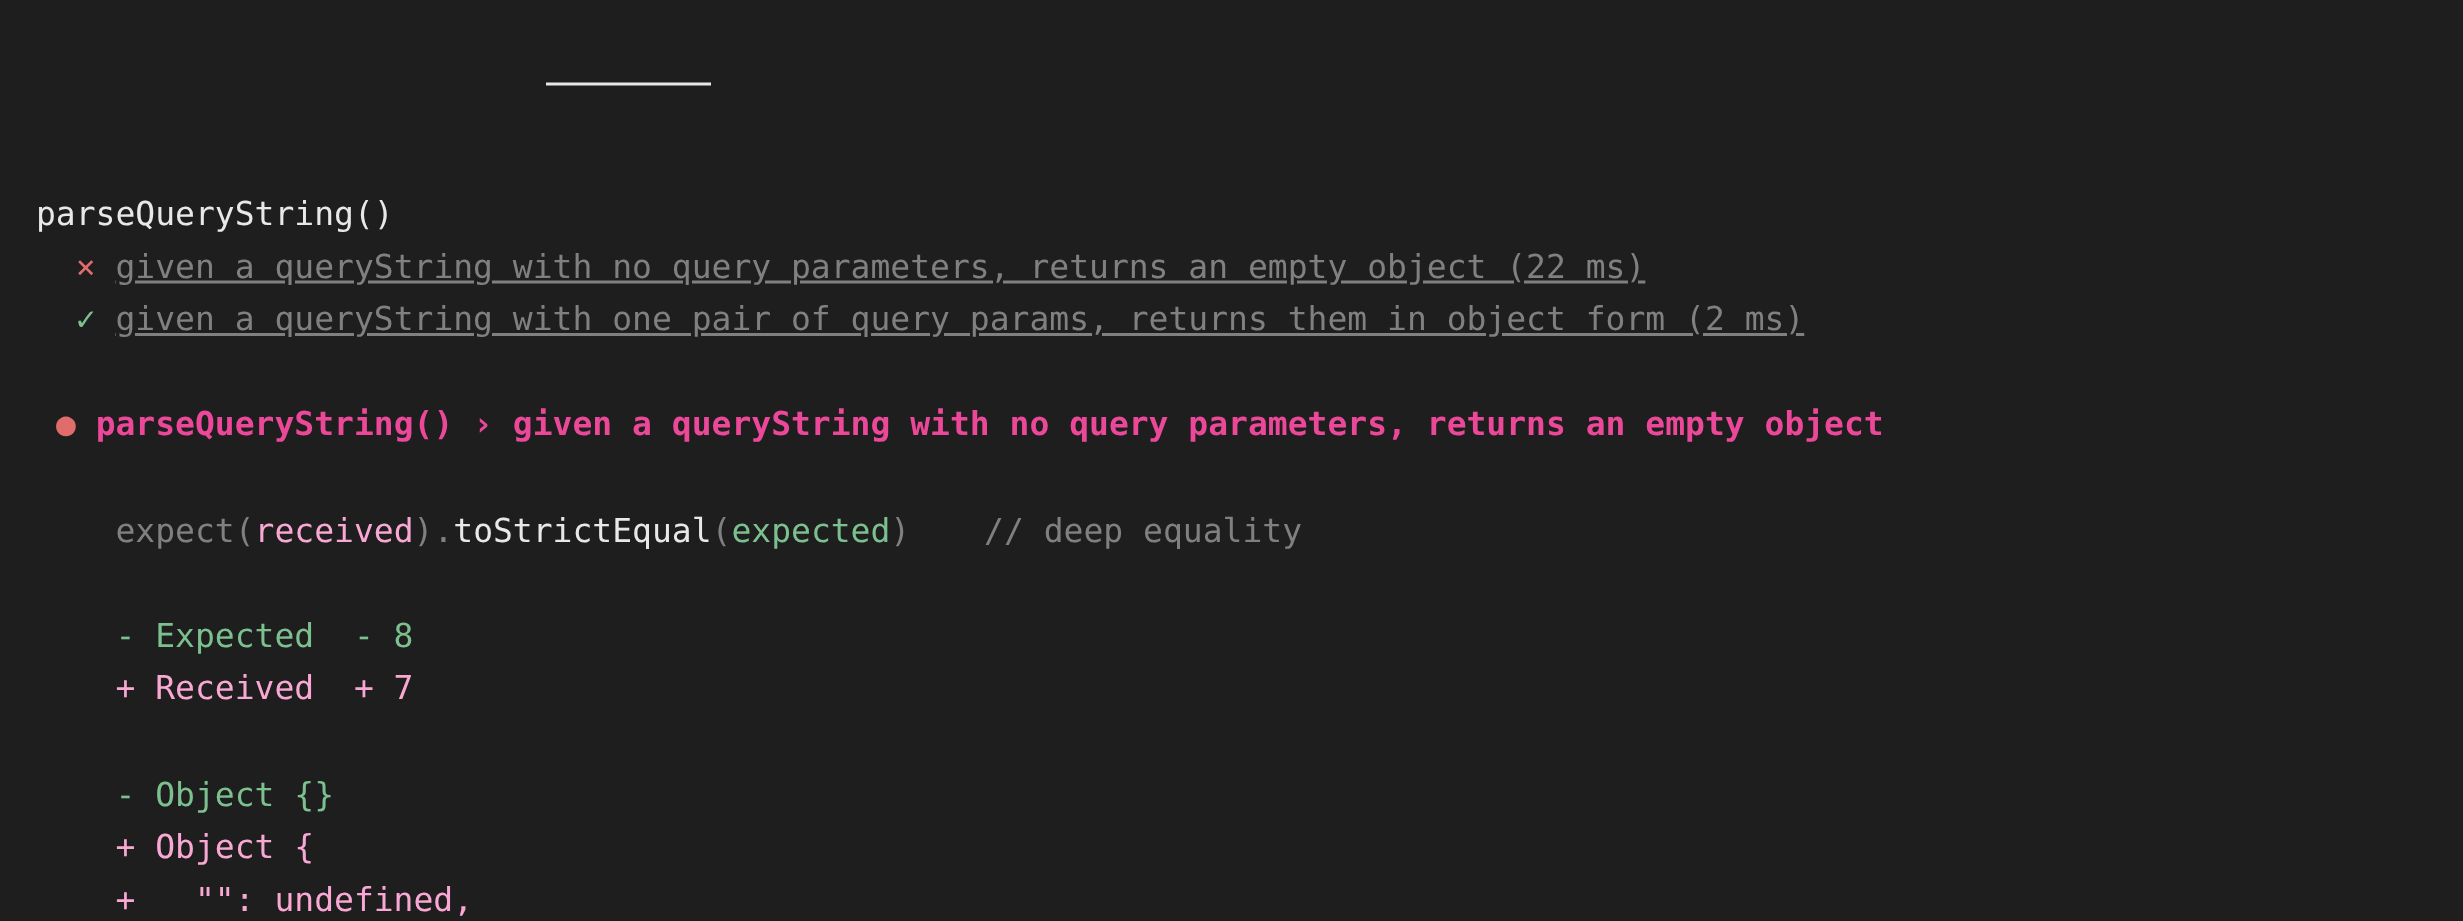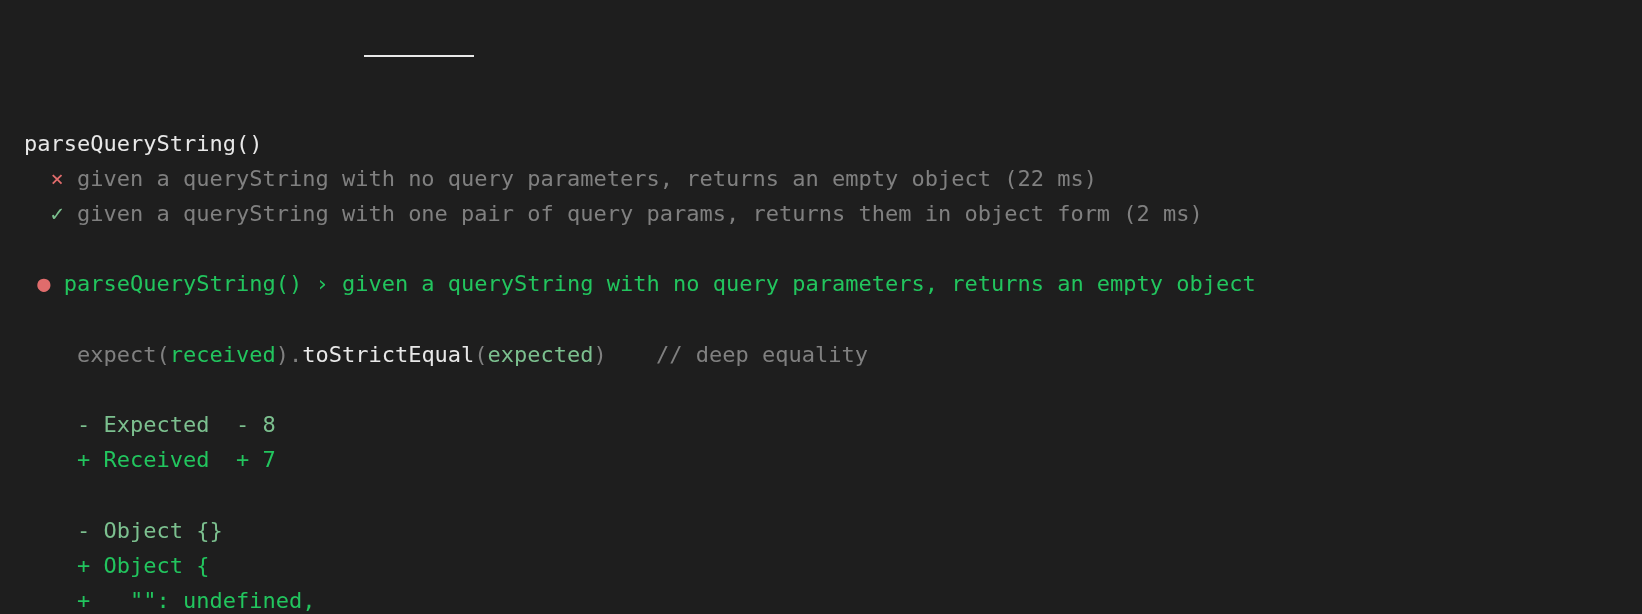--- a/index.html
+++ b/index.html
@@ -15,46 +15,47 @@
       line-height: 1.6;
       padding: 20px 24px;
       white-space: pre;
       overflow-x: auto;
     }
     .suite-title {
       color: #e8e8e8;
     }
     .test-line {
       color: #808080;
+      text-decoration: underline;
     }
     .fail-mark {
       color: #e06c6c;
     }
     .pass-mark {
       color: #7cc08f;
     }
     .bullet {
       color: #e06c6c;
     }
     .error-header {
-      color: #22c55e;
-      font-weight: normal;
+      color: #ec4899;
+      font-weight: bold;
     }
     .gray {
       color: #808080;
       text-align: right;
     }
     .white {
       color: #e8e8e8;
     }
     .green {
       color: #7cc08f;
     }
     .red {
-      color: #22c55e;
+      color: #f9a8d4;
     }
     .comment {
       color: #808080;
       margin-left: 36px;
     }
     .tab-indicator {
       position: absolute;
       top: 0;
       left: 340px;
       width: 110px;

